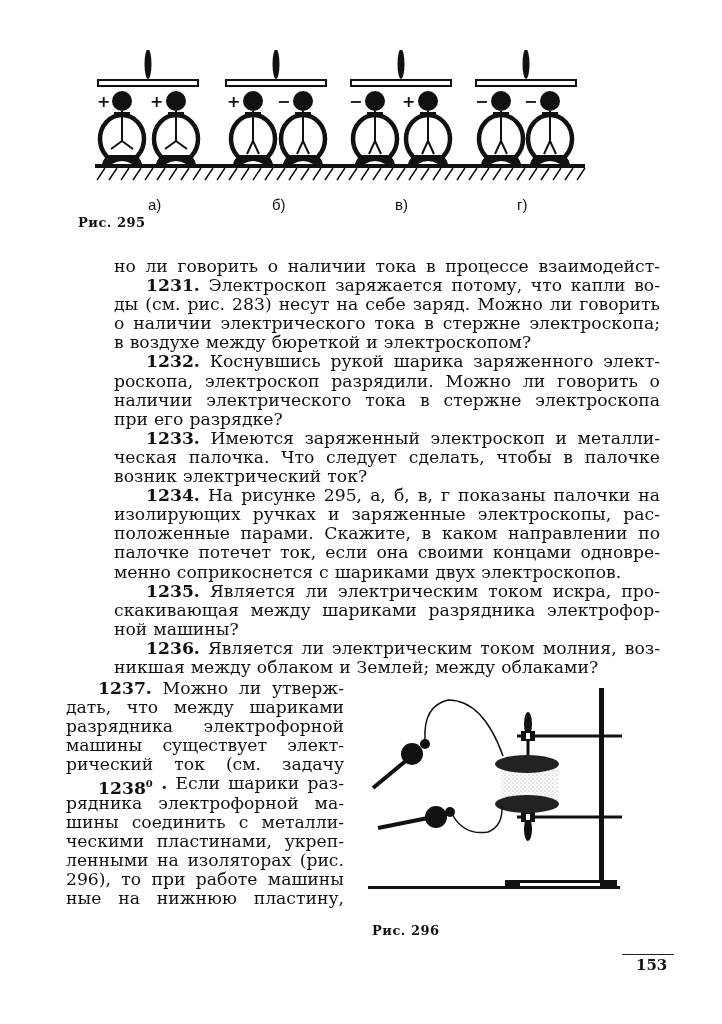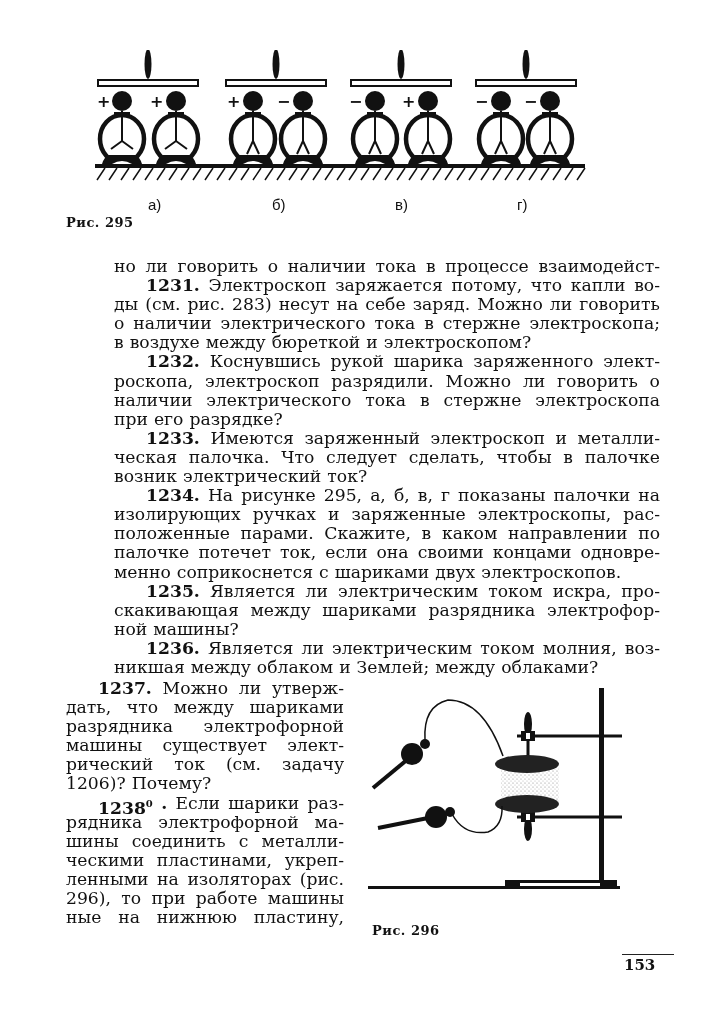--- a/index.html
+++ b/index.html
@@ -9,21 +9,21 @@
   .sublabel { position: absolute; top: 196px; font-size: 15px; font-family: "Liberation Sans", sans-serif; }
   .text-block { position: absolute; left: 66px; width: 546px; font-size: 17.2px; line-height: 19.1px; margin-left: 48px; }
   .line { white-space: nowrap; display: flex; justify-content: space-between; height: 19.1px; }
   .line.last { justify-content: flex-start; }
   .line.last span { margin-right: 6px; }
   .indent { padding-left: 32px; }
   .num { font-weight: bold; }
   .col-left { position: absolute; left: 66px; top: 679px; width: 278px; font-size: 17.2px; line-height: 19.1px; }
   .fig296 { position: absolute; left: 368px; top: 686px; width: 258px; height: 210px; }
   .pagenum { position: absolute; left: 622px; top: 954px; width: 52px; border-top: 1.5px solid #222; font-weight: bold; font-size: 15px; padding-top: 1px; }
-  .pagenum span { margin-left: 2px; }
+  .pagenum span { margin-left: 14px; }
   sup { font-size: 10px; }
 </style>
 </head>
 <body>
 
 <svg class="fig295" viewBox="0 0 540 170" xmlns="http://www.w3.org/2000/svg">
   <defs>
     <g id="escope">
       <circle cx="0" cy="0" r="10" fill="#111"></circle>
       <rect x="-8" y="11" width="16" height="5" fill="#111"></rect>
@@ -82,21 +82,21 @@
     <text x="317" y="57">+</text>
     <text x="390" y="57">−</text>
     <text x="439" y="57">−</text>
   </g>
 </svg>
 
 <span class="sublabel" style="left:148px">а)</span>
 <span class="sublabel" style="left:272px">б)</span>
 <span class="sublabel" style="left:395px">в)</span>
 <span class="sublabel" style="left:517px">г)</span>
-<div class="fig-caption" style="left:66px; top:215px;">Рис. 295</div>
+<div class="fig-caption" style="left:78px; top:215px;">Рис. 295</div>
 
 <div class="text-block" style="top:257px" id="main-text">
     <div class="line">
       <span>но</span>
       <span>ли</span>
       <span>говорить</span>
       <span>о</span>
       <span>наличии</span>
       <span>тока</span>
       <span>в</span>
@@ -304,24 +304,20 @@
       <span>машины</span>
       <span>существует</span>
       <span>элект-</span>
     </div>
     <div class="line">
       <span>рический</span>
       <span>ток</span>
       <span>(см.</span>
       <span>задачу</span>
     </div>
-    <div class="line last">
-      <span>1206)?</span>
-      <span>Почему?</span>
-    </div>
     <div class="line indent">
       <span class="num"><span>1238</span><sup>0</sup></span>
       <span style="margin-left: 0px; font-weight: bold;">.</span>
       <span>Если</span>
       <span>шарики</span>
       <span>раз-</span>
     </div>
     <div class="line">
       <span>рядника</span>
       <span>электрофорной</span>

